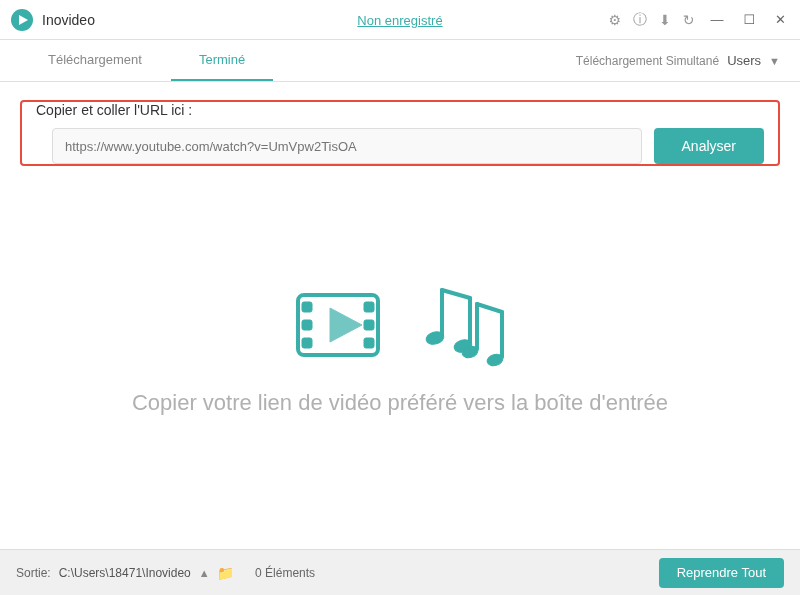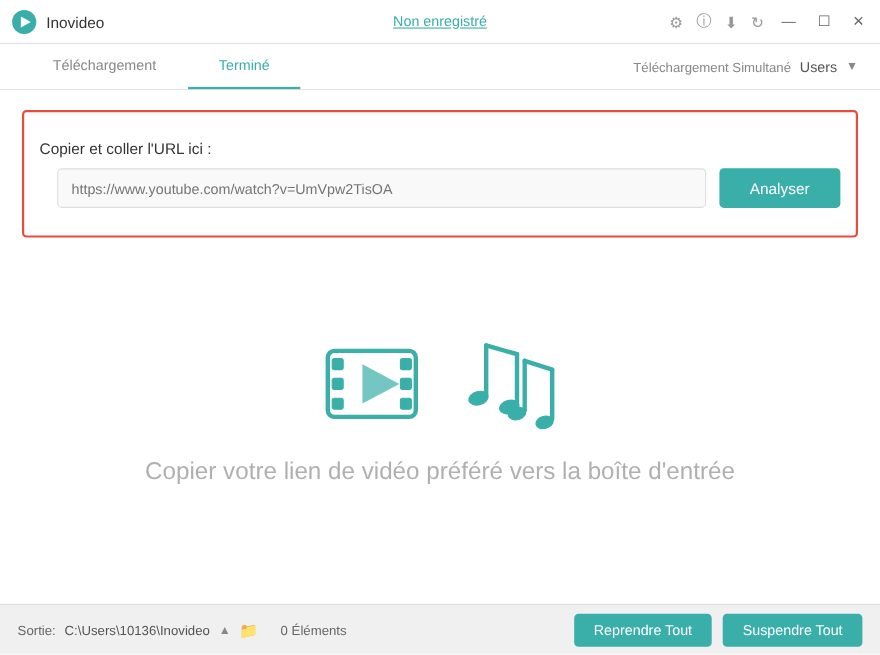--- a/index.html
+++ b/index.html
@@ -120,21 +120,21 @@
       display: flex;
       flex-direction: column;
       padding: 18px 20px 0 20px;
       overflow: hidden;
     }
 
     
     .url-box {
       border: 2px solid #e74c3c;
       border-radius: 4px;
-      padding: 25px 14px;
+      padding: 0 14px;
       margin-bottom: 0;
     }
     .url-label {
       font-size: 14px;
       color: #333;
       margin-bottom: 10px;
       font-weight: 400;
     }
     .url-input-row {
       display: flex;
@@ -332,21 +332,20 @@
         </svg>
       </div>
     </div>
     <div class="illustration-text">Copier votre lien de vidéo préféré vers la boîte d'entrée</div>
   </div>
 
 </div>
 
 <div class="footer">
   <span class="footer-label">Sortie:</span>
-  <span class="footer-path">C:\Users\10136\Inovideo</span>
+  <span class="footer-path">C:\Users\18471\Inovideo</span>
   <span class="footer-path-arrow">▲</span>
   <span class="folder-icon">📁</span>
   <span class="elements-count">0 Éléments</span>
   <div class="footer-btns">
     <button class="footer-btn">Reprendre Tout</button>
-    <button class="footer-btn">Suspendre Tout</button>
   </div>
 </div>
 
 </body></html>

